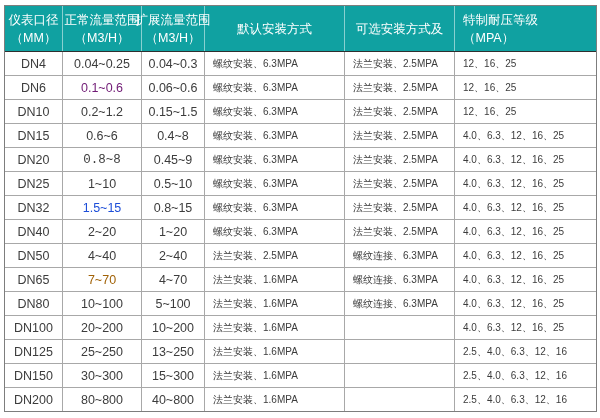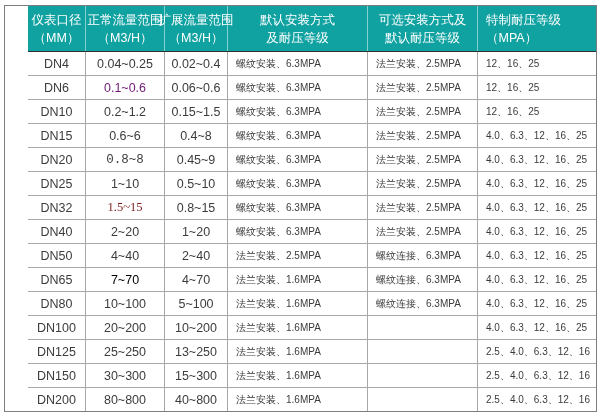--- a/index.html
+++ b/index.html
@@ -9,21 +9,20 @@
     -webkit-font-smoothing:antialiased;
   }
   .page{position:relative;width:600px;height:418px;background:#ffffff;overflow:hidden;}
   .tablewrap{
     position:absolute;left:4px;top:5px;width:593px;
     border:1px solid #7d7d7d;background:#ffffff;box-sizing:border-box;
   }
   .grid6{
     display:grid;
     grid-template-columns:58px 79px 63px 140px 110px 1fr;
-    margin-left:23px;
   }
   .thead{
     background:#10A1A1;
     border-bottom:1px solid #2f2f2f;
   }
   .th{
     height:45px;
     display:flex;flex-direction:column;justify-content:center;align-items:center;
     color:#ffffff;font-size:12.5px;line-height:18px;
     border-right:1px solid rgba(255,255,255,0.5);
@@ -60,36 +59,34 @@
         <div class="th" style="color: rgb(255, 255, 255);">
           <div>正常流量范围</div>
           <div>（M3/H）</div>
         </div>
         <div class="th" style="color: rgb(255, 255, 255);">
           <div>扩展流量范围</div>
           <div>（M3/H）</div>
         </div>
         <div class="th" style="color: rgb(255, 255, 255);">
           <div>默认安装方式</div>
-          <div>及耐压等级</div>
         </div>
         <div class="th" style="color: rgb(255, 255, 255);">
           <div>可选安装方式及</div>
-          <div>默认耐压等级</div>
         </div>
         <div class="th" style="color: rgb(255, 255, 255); text-align: right;">
           <div>特制耐压等级</div>
           <div>（MPA）</div>
         </div>
       </div>
     <div>
         <div class="row grid6">
           <div class="td" style="color: rgb(60, 60, 60);">DN4</div>
           <div class="td" style="color: rgb(60, 60, 60);">0.04~0.25</div>
-          <div class="td" style="color: rgb(60, 60, 60);">0.02~0.4</div>
+          <div class="td" style="color: rgb(60, 60, 60);">0.04~0.3</div>
           <div class="td left" style="color: rgb(60, 60, 60);">螺纹安装、6.3MPA</div>
           <div class="td left" style="color: rgb(60, 60, 60);">法兰安装、2.5MPA</div>
           <div class="td left" style="color: rgb(60, 60, 60);">12、16、25</div>
         </div>
         <div class="row grid6">
           <div class="td" style="color: rgb(60, 60, 60);">DN6</div>
           <div class="td" style="color: #701a75; text-align: right;">0.1~0.6</div>
           <div class="td" style="color: rgb(60, 60, 60);">0.06~0.6</div>
           <div class="td left" style="color: rgb(60, 60, 60);">螺纹安装、6.3MPA</div>
           <div class="td left" style="color: rgb(60, 60, 60);">法兰安装、2.5MPA</div>
@@ -122,21 +119,21 @@
         <div class="row grid6">
           <div class="td" style="color: rgb(60, 60, 60);">DN25</div>
           <div class="td" style="color: rgb(60, 60, 60);">1~10</div>
           <div class="td" style="color: rgb(60, 60, 60);">0.5~10</div>
           <div class="td left" style="color: rgb(60, 60, 60);">螺纹安装、6.3MPA</div>
           <div class="td left" style="color: rgb(60, 60, 60);">法兰安装、2.5MPA</div>
           <div class="td left" style="color: rgb(60, 60, 60);">4.0、6.3、12、16、25</div>
         </div>
         <div class="row grid6">
           <div class="td" style="color: rgb(60, 60, 60);">DN32</div>
-          <div class="td" style="color: #7f1d1d; font-family: Liberation Serif, serif;">1.5~15</div>
+          <div class="td" style="color: #1d4ed8;">1.5~15</div>
           <div class="td" style="color: rgb(60, 60, 60);">0.8~15</div>
           <div class="td left" style="color: rgb(60, 60, 60);">螺纹安装、6.3MPA</div>
           <div class="td left" style="color: rgb(60, 60, 60);">法兰安装、2.5MPA</div>
           <div class="td left" style="color: rgb(60, 60, 60);">4.0、6.3、12、16、25</div>
         </div>
         <div class="row grid6">
           <div class="td" style="color: rgb(60, 60, 60);">DN40</div>
           <div class="td" style="color: rgb(60, 60, 60);">2~20</div>
           <div class="td" style="color: rgb(60, 60, 60);">1~20</div>
           <div class="td left" style="color: rgb(60, 60, 60);">螺纹安装、6.3MPA</div>
@@ -146,21 +143,21 @@
         <div class="row grid6">
           <div class="td" style="color: rgb(60, 60, 60);">DN50</div>
           <div class="td" style="color: rgb(60, 60, 60);">4~40</div>
           <div class="td" style="color: rgb(60, 60, 60);">2~40</div>
           <div class="td left" style="color: rgb(60, 60, 60);">法兰安装、2.5MPA</div>
           <div class="td left" style="color: rgb(60, 60, 60);">螺纹连接、6.3MPA</div>
           <div class="td left" style="color: rgb(60, 60, 60);">4.0、6.3、12、16、25</div>
         </div>
         <div class="row grid6">
           <div class="td" style="color: rgb(60, 60, 60);">DN65</div>
-          <div class="td" style="color: #000000;">7~70</div>
+          <div class="td" style="color: #a16207;">7~70</div>
           <div class="td" style="color: rgb(60, 60, 60);">4~70</div>
           <div class="td left" style="color: rgb(60, 60, 60);">法兰安装、1.6MPA</div>
           <div class="td left" style="color: rgb(60, 60, 60);">螺纹连接、6.3MPA</div>
           <div class="td left" style="color: rgb(60, 60, 60);">4.0、6.3、12、16、25</div>
         </div>
         <div class="row grid6">
           <div class="td" style="color: rgb(60, 60, 60);">DN80</div>
           <div class="td" style="color: rgb(60, 60, 60);">10~100</div>
           <div class="td" style="color: rgb(60, 60, 60);">5~100</div>
           <div class="td left" style="color: rgb(60, 60, 60);">法兰安装、1.6MPA</div>

